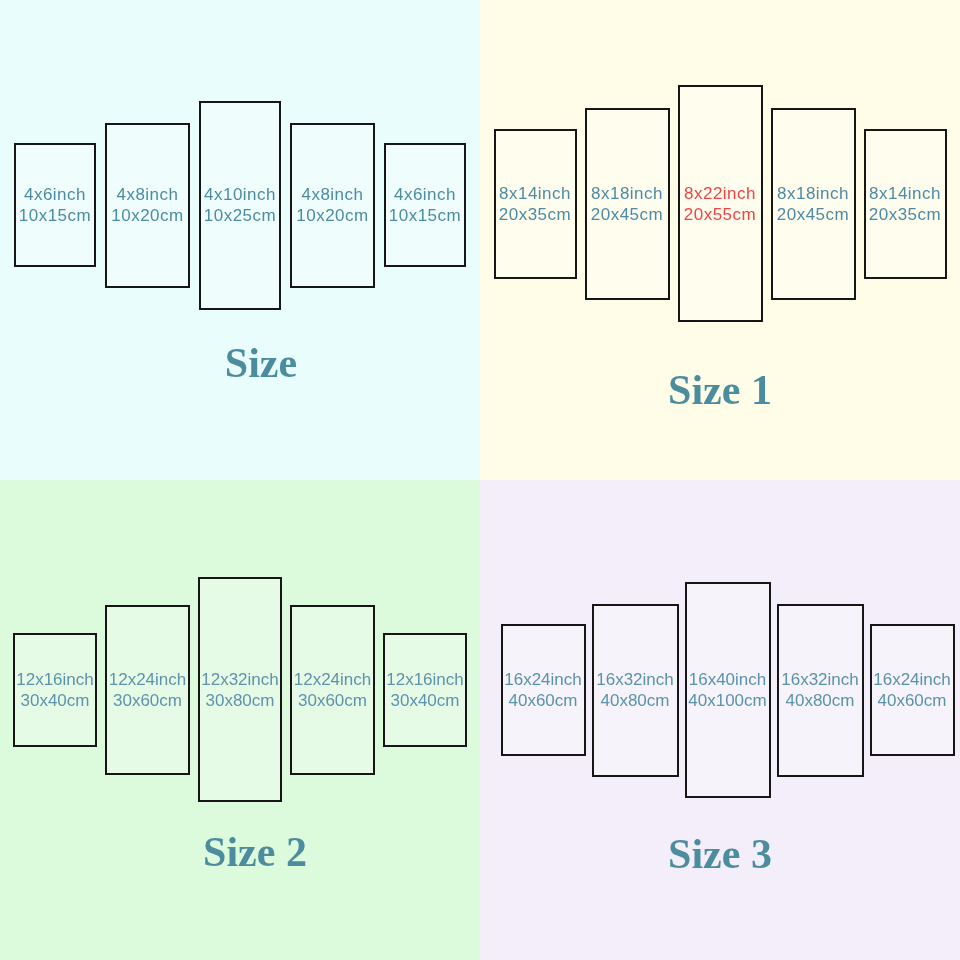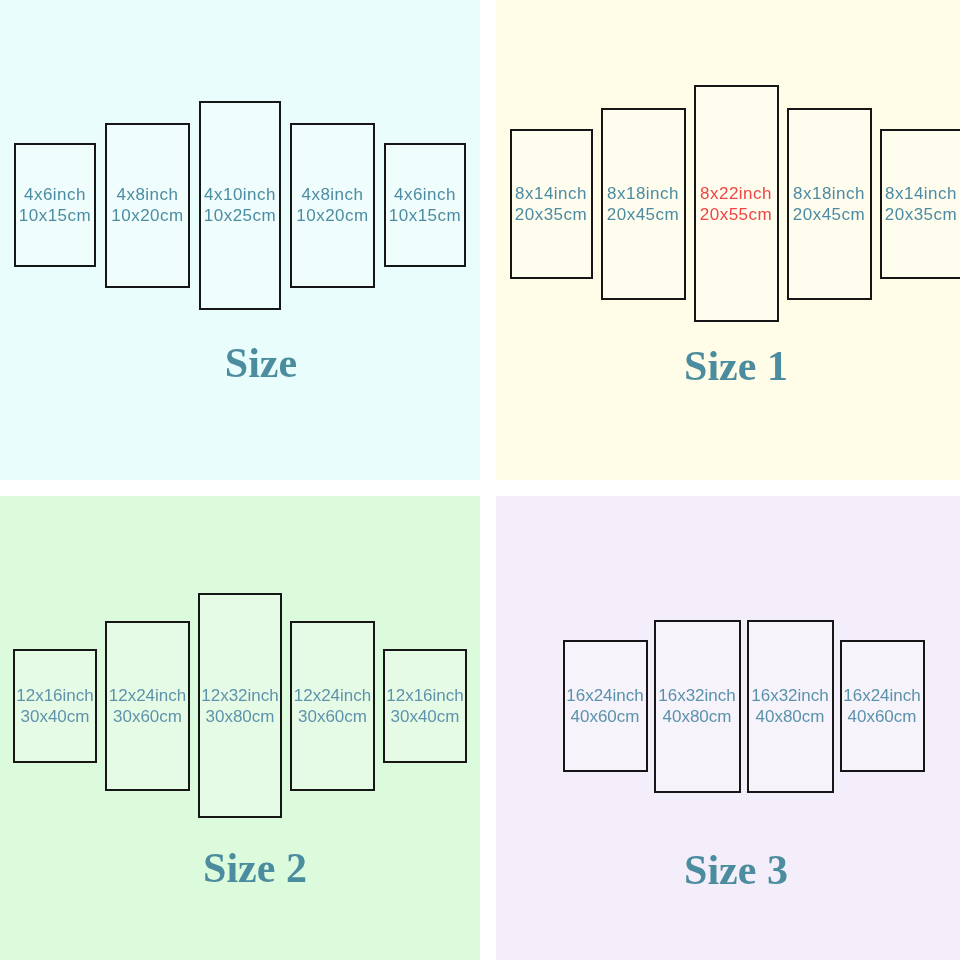--- a/index.html
+++ b/index.html
@@ -2,21 +2,20 @@
 <html><head>
 <meta charset="utf-8">
 <style>
   html,body{margin:0;padding:0;}
   body{width:960px;height:960px;font-family:"Liberation Sans",sans-serif;}
   .grid{
     width:940px;height:960px;
     display:grid;
     grid-template-columns:480px 480px;
     grid-template-rows:480px 480px;
-    gap:16px;
   }
   .quadrant{position:relative;overflow:hidden;}
   .panel-row{
     position:absolute;left:0;right:0;
     display:flex;justify-content:center;align-items:center;
   }
   .panel{
     box-sizing:border-box;
     border:2px solid #161616;
     background:rgba(255,255,255,0.30);
@@ -116,21 +115,21 @@
       </div>
       <div class="panel p3" style="color: rgb(76, 139, 163); border-color: rgb(22, 22, 22);">
         <span>8x18inch</span>
         <span>20x45cm</span>
       </div>
       <div class="panel p4" style="color: rgb(76, 139, 163); border-color: rgb(22, 22, 22);">
         <span>8x14inch</span>
         <span>20x35cm</span>
       </div>
     </div>
-    <h2 class="title" style="color: rgb(76, 140, 159);">Size 1</h2>
+    <h2 class="title" style="color: rgb(76, 140, 159); margin-top: 24px;">Size 1</h2>
   </section>
 
   <section class="quadrant q2" style="background: rgb(220, 250, 220);">
     <div class="panel-row">
       <div class="panel p0" style="color: rgb(94, 147, 171); border-color: rgb(22, 22, 22);">
         <span>12x16inch</span>
         <span>30x40cm</span>
       </div>
       <div class="panel p1" style="color: rgb(94, 147, 171); border-color: rgb(22, 22, 22);">
         <span>12x24inch</span>
@@ -155,20 +154,24 @@
   <section class="quadrant q3" style="background: rgb(243, 238, 249);">
     <div class="panel-row">
       <div class="panel p0" style="color: rgb(91, 146, 171); border-color: rgb(22, 22, 22);">
         <span>16x24inch</span>
         <span>40x60cm</span>
       </div>
       <div class="panel p1" style="color: rgb(91, 146, 171); border-color: rgb(22, 22, 22);">
         <span>16x32inch</span>
         <span>40x80cm</span>
       </div>
+      <div class="panel p2" style="color: rgb(91, 146, 171); border-color: rgb(22, 22, 22);">
+        <span>16x40inch</span>
+        <span>40x100cm</span>
+      </div>
       <div class="panel p3" style="color: rgb(91, 146, 171); border-color: rgb(22, 22, 22);">
         <span>16x32inch</span>
         <span>40x80cm</span>
       </div>
       <div class="panel p4" style="color: rgb(91, 146, 171); border-color: rgb(22, 22, 22);">
         <span>16x24inch</span>
         <span>40x60cm</span>
       </div>
     </div>
     <h2 class="title" style="color: rgb(76, 140, 159);">Size 3</h2>

